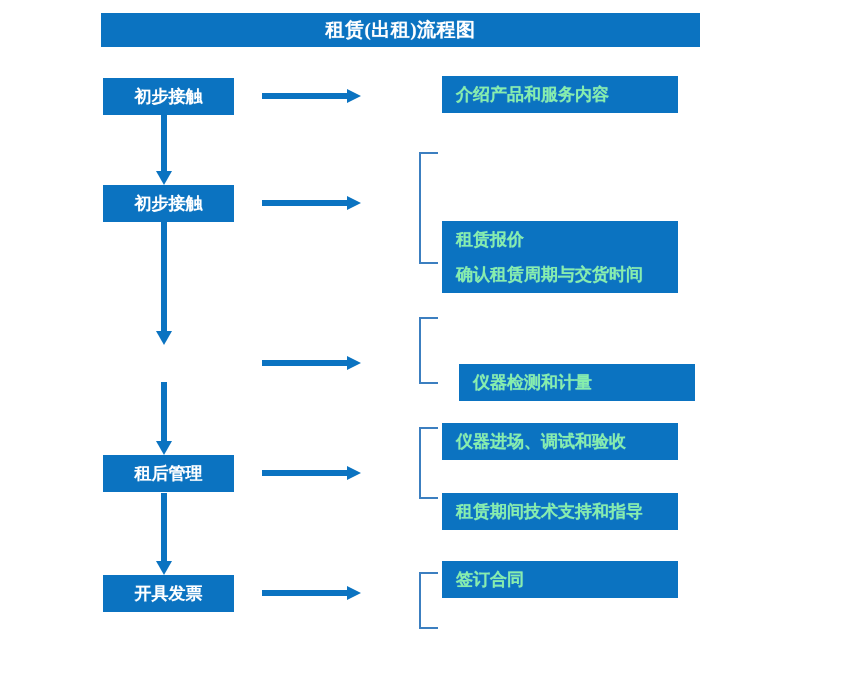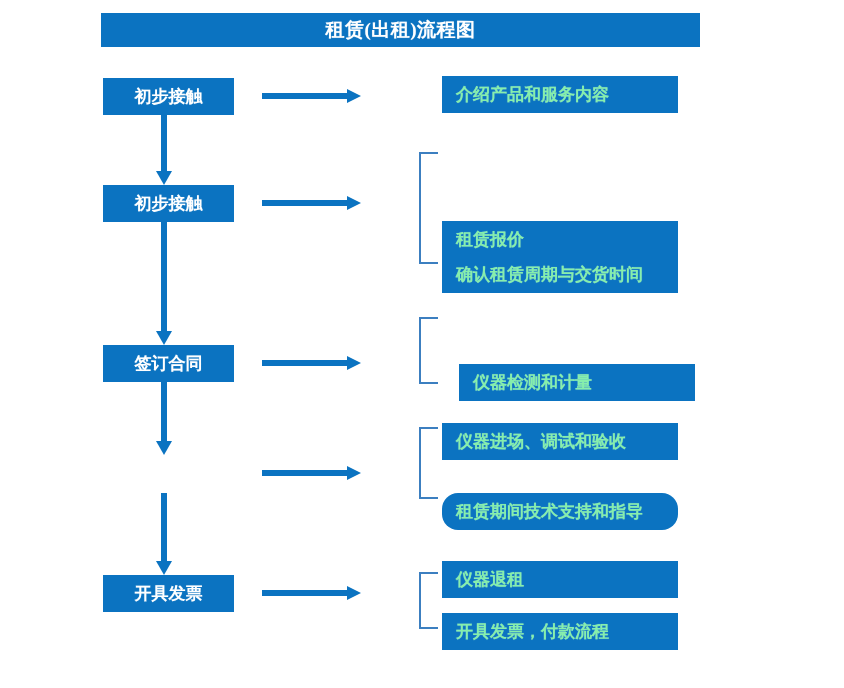--- a/index.html
+++ b/index.html
@@ -92,21 +92,21 @@
 </style>
 </head>
 <body>
 
 <div id="canvas">
 
   <div class="title-bar">租赁(出租)流程图</div>
 
   <div class="stage-box" style="top:78px;">初步接触</div>
   <div class="stage-box" style="top:185px;">初步接触</div>
-  <div class="stage-box" style="top:345px;">签订合同</div>
+  <div class="stage-box" style="top:455px;">租后管理</div>
   <div class="stage-box" style="top:575px;">开具发票</div>
 
   <div class="arrow-v" style="top:115px; height:72px;">
     <svg width="22" height="72" viewBox="0 0 22 72">
       <rect x="8" y="0" width="6" height="58" fill="#0B73C1"></rect>
       <polygon points="3,56 19,56 11,70" fill="#0B73C1"></polygon>
     </svg>
   </div>
   <div class="arrow-v" style="top:222px; height:125px;">
     <svg width="22" height="125" viewBox="0 0 22 125">
@@ -161,17 +161,16 @@
   <div class="bracket" style="top:152px; height:112px;"></div>
   <div class="bracket" style="top:317px; height:67px;"></div>
   <div class="bracket" style="top:427px; height:72px;"></div>
   <div class="bracket" style="top:572px; height:57px;"></div>
 
   <div class="detail-box" style="top:76px;">介绍产品和服务内容</div>
   <div class="detail-box" style="top:185px;margin-top:36px;">租赁报价</div>
   <div class="detail-box" style="top:244px;margin-top:12px;">确认租赁周期与交货时间</div>
   <div class="detail-box" style="top:364px;margin-left:17px;">仪器检测和计量</div>
   <div class="detail-box" style="top:423px;">仪器进场、调试和验收</div>
-  <div class="detail-box" style="top:493px;border-radius:16px;">租赁期间技术支持和指导</div>
-  <div class="detail-box" style="top:561px;">仪器退租</div>
-  <div class="detail-box" style="top:613px;">开具发票，付款流程</div>
+  <div class="detail-box" style="top:493px;">租赁期间技术支持和指导</div>
+  <div class="detail-box" style="top:561px;">签订合同</div>
 
 </div>
 
 </body></html>

